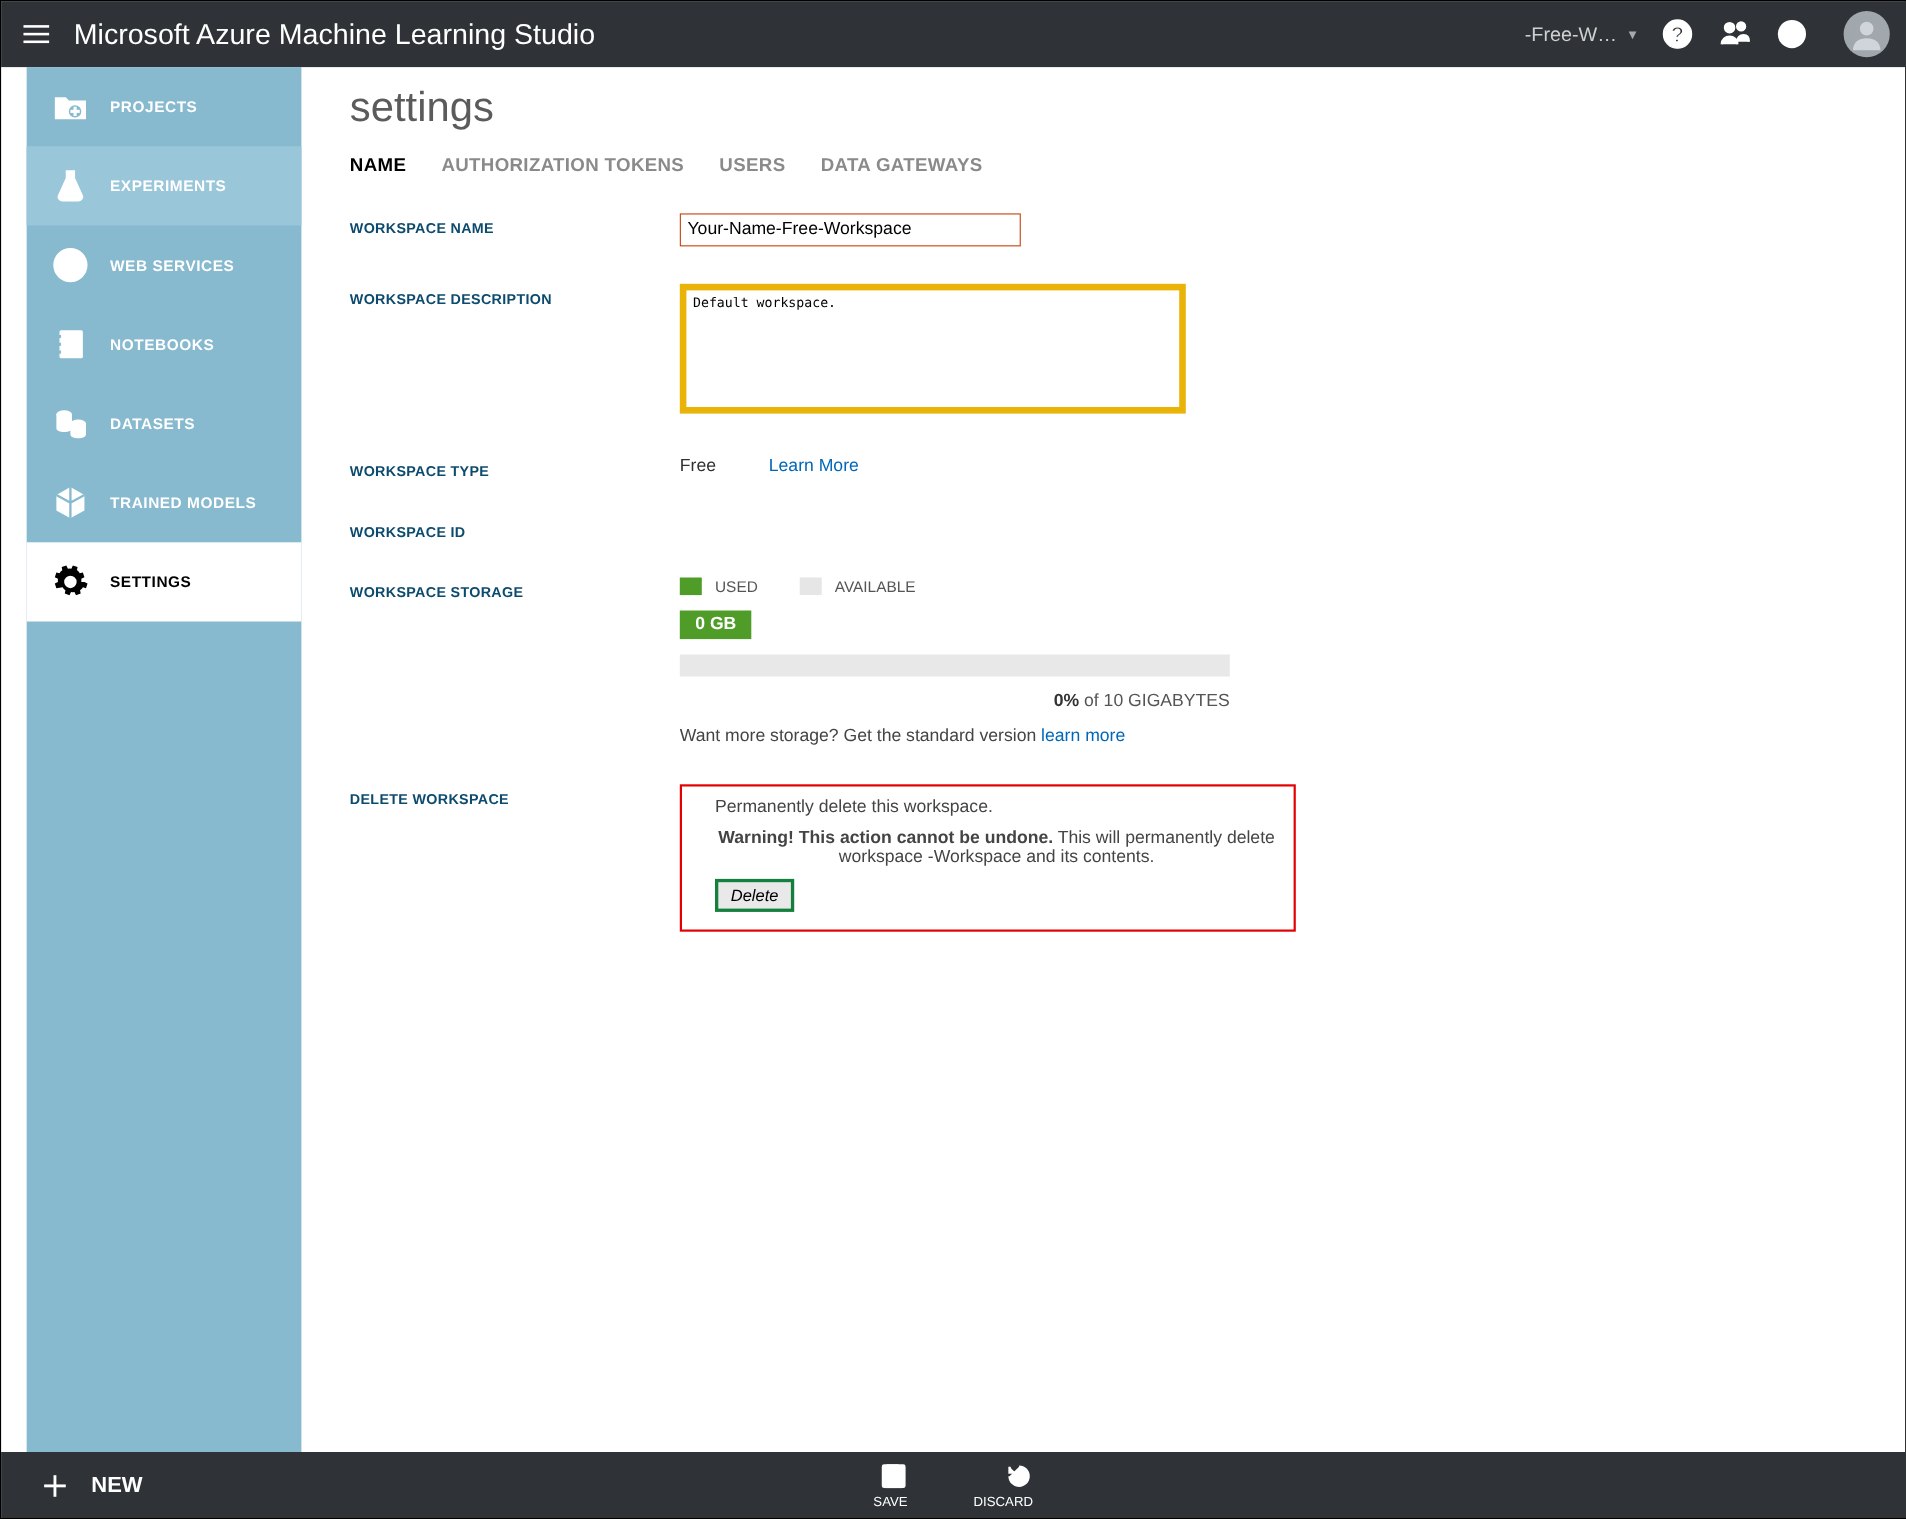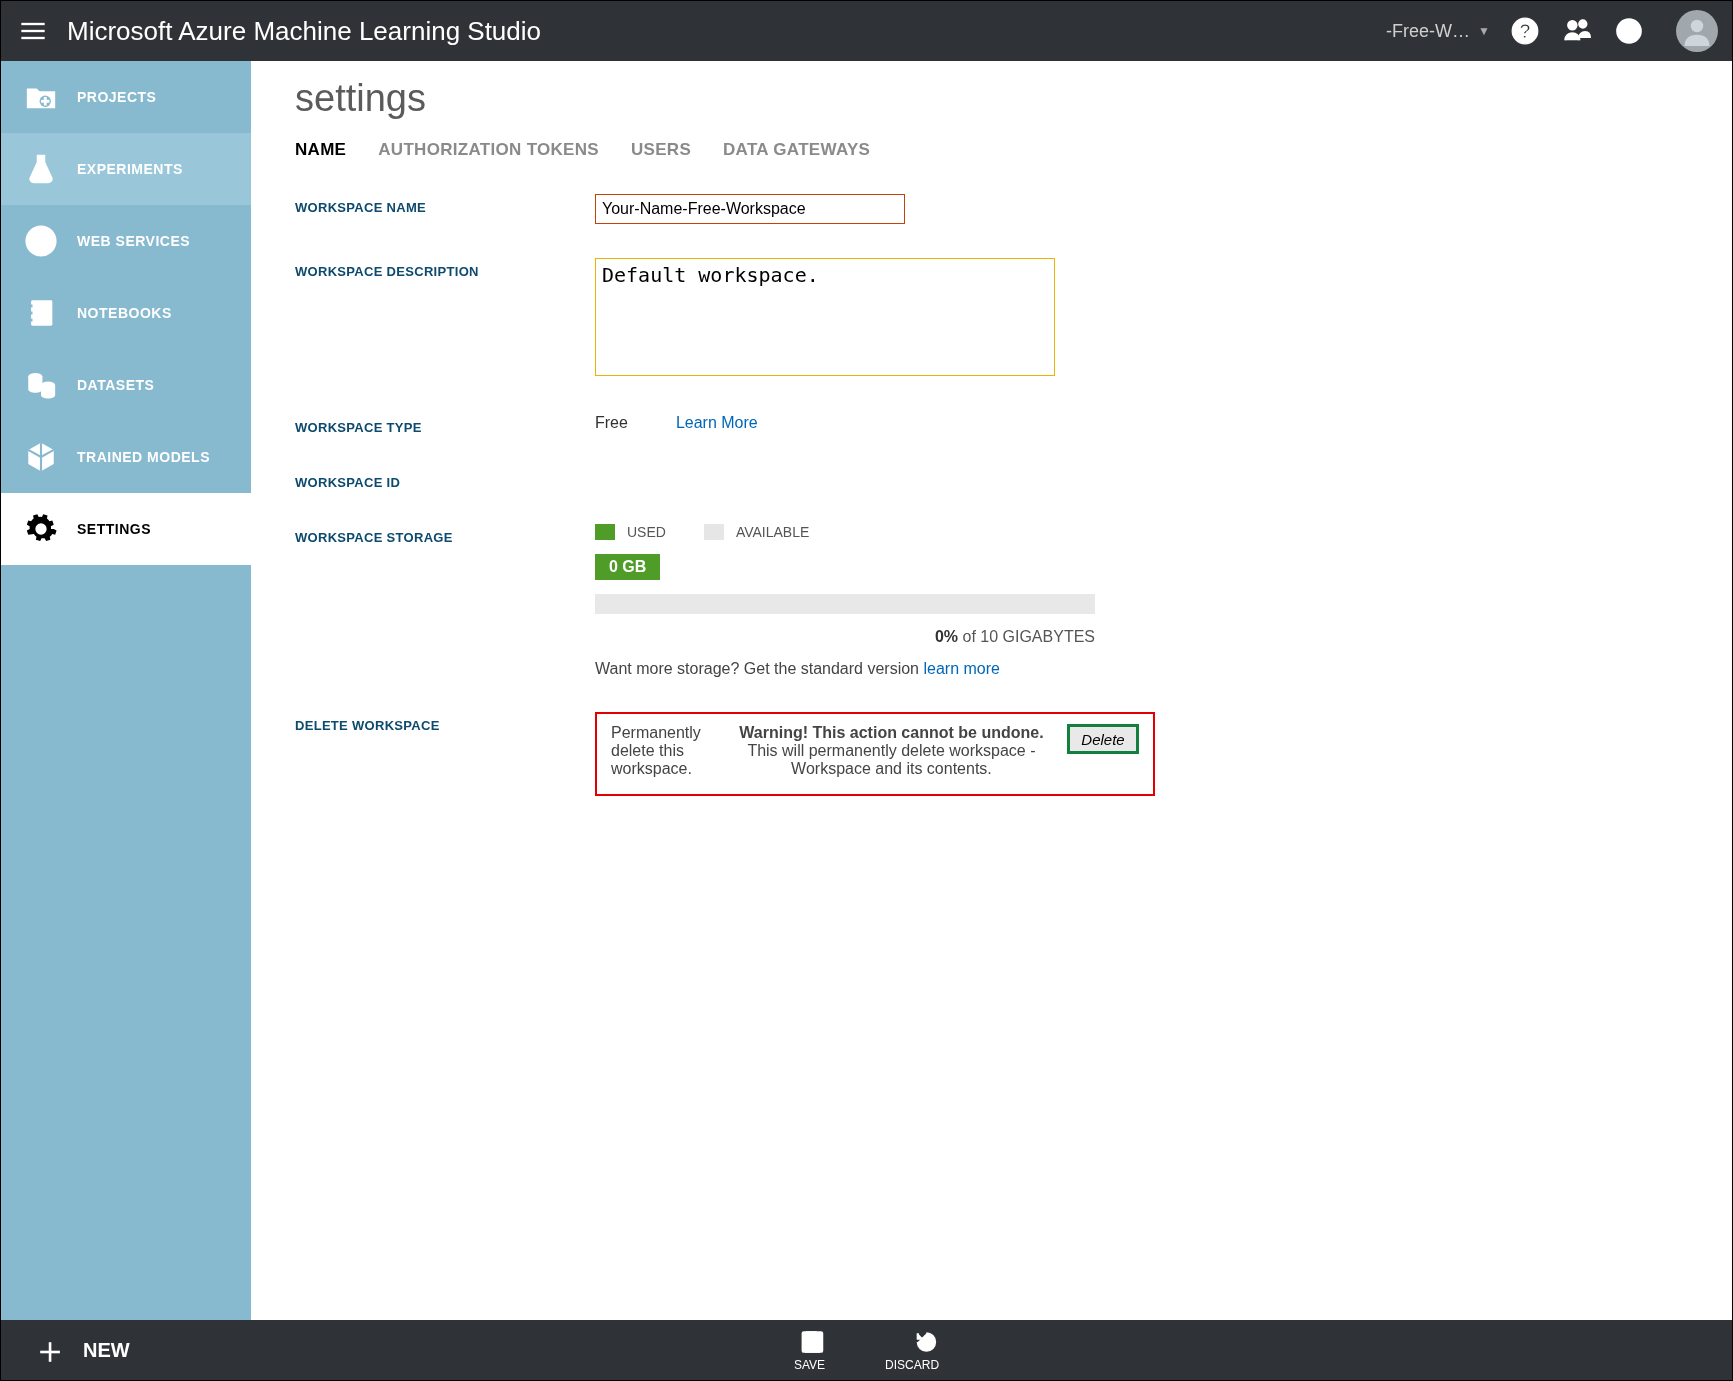--- a/index.html
+++ b/index.html
@@ -50,21 +50,21 @@
   }
   .top-ico svg { width: 28px; height: 28px; fill:#fff; stroke:#fff; }
   .avatar {
     width: 42px; height: 42px; border-radius: 50%;
     background: #a0a7ad; display:flex; align-items:center; justify-content:center;
     margin-left: 10px; cursor:pointer;
   }
   .avatar svg { width: 30px; height: 30px; fill:#cfd5da; }
 
   
-  .middle { flex:1; display:flex; overflow:hidden; }
+  .middle { flex:1; display:flex; overflow:hidden;margin-left:23px; }
 
   
   .sidebar {
     width: 250px;
     background: #87b9cf;
     color: #fff;
     display:flex; flex-direction:column;
     font-weight: 600;
   }
   .side-item {
@@ -111,21 +111,21 @@
     font-size: 13px; font-weight:600; color:#0c4a6e; letter-spacing:0.3px;
     padding-top: 6px;
   }
   .fval input[type=text] {
     width: 310px; height: 30px;
     border:1px solid #c2410c; padding: 2px 6px;
     font-size:16px;
   }
   .fval textarea {
     width: 460px; height: 118px;
-    border:1px solid #eab308; padding:4px 6px; font-size:20px;
+    border:6px solid #eab308; padding:4px 6px; font-size:12px;
     resize:none;
   }
   .type-row { display:flex; align-items:center; gap:48px; font-size:16px; }
   .link { color:#0067b8; cursor:pointer; }
   .wsid { color:#fff; font-size:16px; }
 
   .legend { display:flex; align-items:center; gap:12px; font-size:14px; color:#555;}
   .sw { width:20px; height:16px; display:inline-block;}
   .sw.used { background:#4f9d28;}
   .sw.avail { background:#e6e6e6;}
@@ -136,22 +136,22 @@
   }
   .bar {
     width:500px; height:20px; background:#e8e8e8; position:relative;
   }
   .quota { text-align:right; font-size:16px; color:#555; width:500px;}
   .quota b { font-weight:600; color:#333;}
   .more-storage { font-size:16px; color:#444;}
 
   .delete-box {
     border:2px solid #e30000;
-    padding: 10px 14px 16px 14px;
-    display:flex; flex-direction:row; gap:10px;
+    padding: 10px 14px 16px 30px;
+    display:flex; flex-direction:column; gap:10px;
     font-size:16px; color:#444;
     max-width:560px;
   }
   .delete-box .dmain { text-align:center;}
   .delete-box button {
     width:72px; height:30px;
     background:#e9e9e9; border:3px solid #15803d;
     font-size:15px; cursor:pointer;font-style:italic;
   }
 

